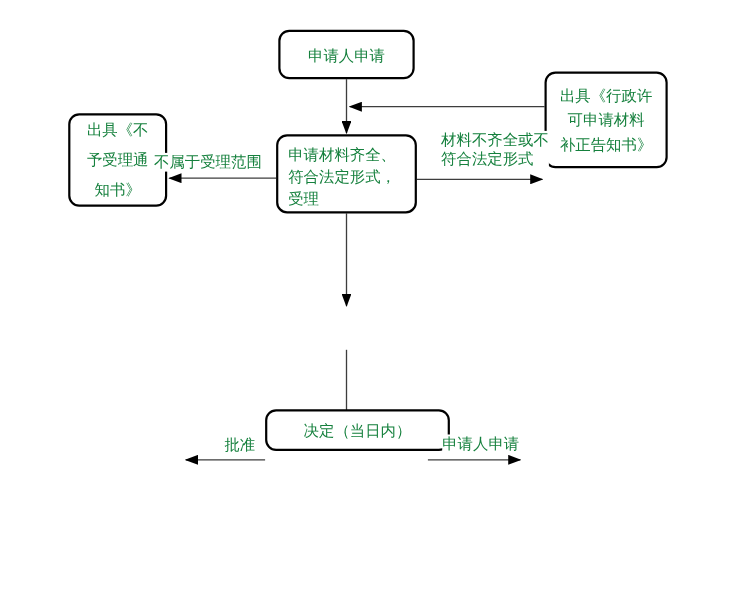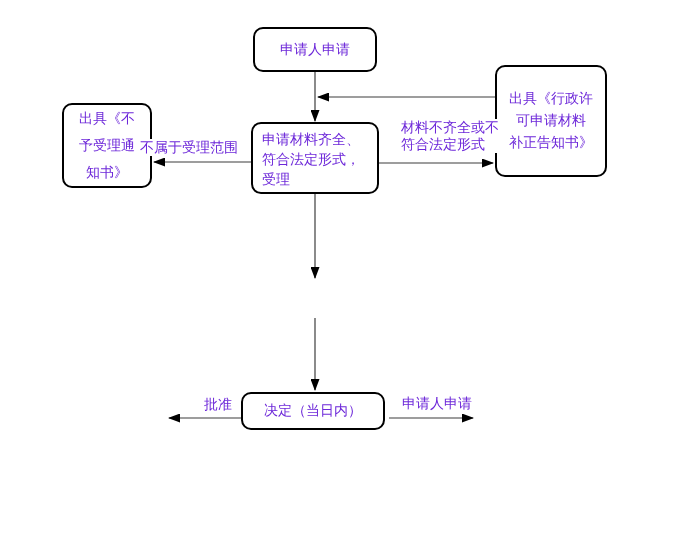--- a/index.html
+++ b/index.html
@@ -5,22 +5,22 @@
   html, body {
     margin: 0;
     padding: 0;
     background: #ffffff;
   }
   .canvas {
     position: relative;
     width: 677px;
     height: 537px;
     background: #ffffff;
-    font-family: Liberation Serif, serif;
-    color: #6d28d9;
+    font-family: Liberation Sans, sans-serif;
+    color: #15803d;
     overflow: hidden;
   }
   .wires {
     position: absolute;
     left: 0;
     top: 0;
   }
   .wires line {
     stroke: #3d3d3d;
     stroke-width: 1.2;
@@ -37,23 +37,23 @@
     text-align: center;
     font-size: 14px;
     line-height: 22px;
     white-space: pre-line;
   }
   .n-applicant   { left: 253px; top: 27px;  width: 124px; height: 45px; }
   .n-acceptance  { left: 251px; top: 122px; width: 128px; height: 72px;
                    align-items: flex-start; justify-content: flex-start;
                    text-align: left; padding: 6px 4px 0 9px; line-height: 20px; }
   .n-reject      { left: 62px;  top: 103px; width: 90px;  height: 85px; line-height: 27px; }
-  .n-correction  { left: 495px; top: 65px;  width: 112px; height: 112px; line-height: 22px; }
+  .n-correction  { left: 495px; top: 65px;  width: 112px; height: 88px; line-height: 22px; }
   .n-review      { left: 247px; top: 280px; width: 136px; height: 38px; }
-  .n-decision    { left: 241px; top: 392px; width: 144px; height: 38px; }
+  .n-decision    { left: 241px; top: 372px; width: 168px; height: 38px; }
   .n-approvedoc  { left: 38px;  top: 381px; width: 129px; height: 64px; line-height: 25px; }
   .n-denydoc     { left: 475px; top: 382px; width: 132px; height: 63px; line-height: 26px; }
 
   .edge-label {
     position: absolute;
     font-size: 14px;
     line-height: 17px;
     white-space: pre-line;
     background: #ffffff;
   }

